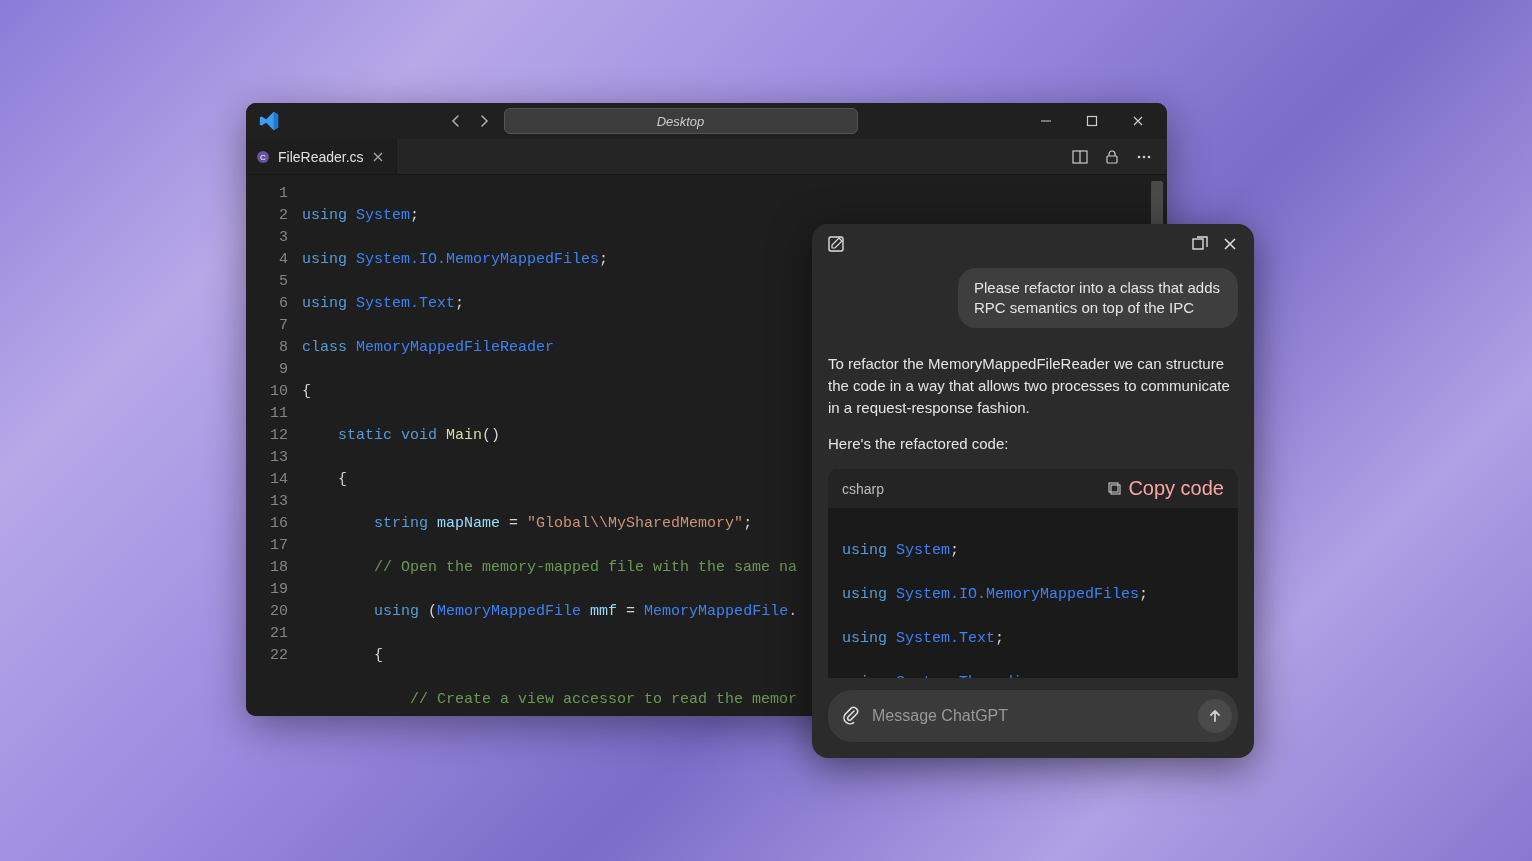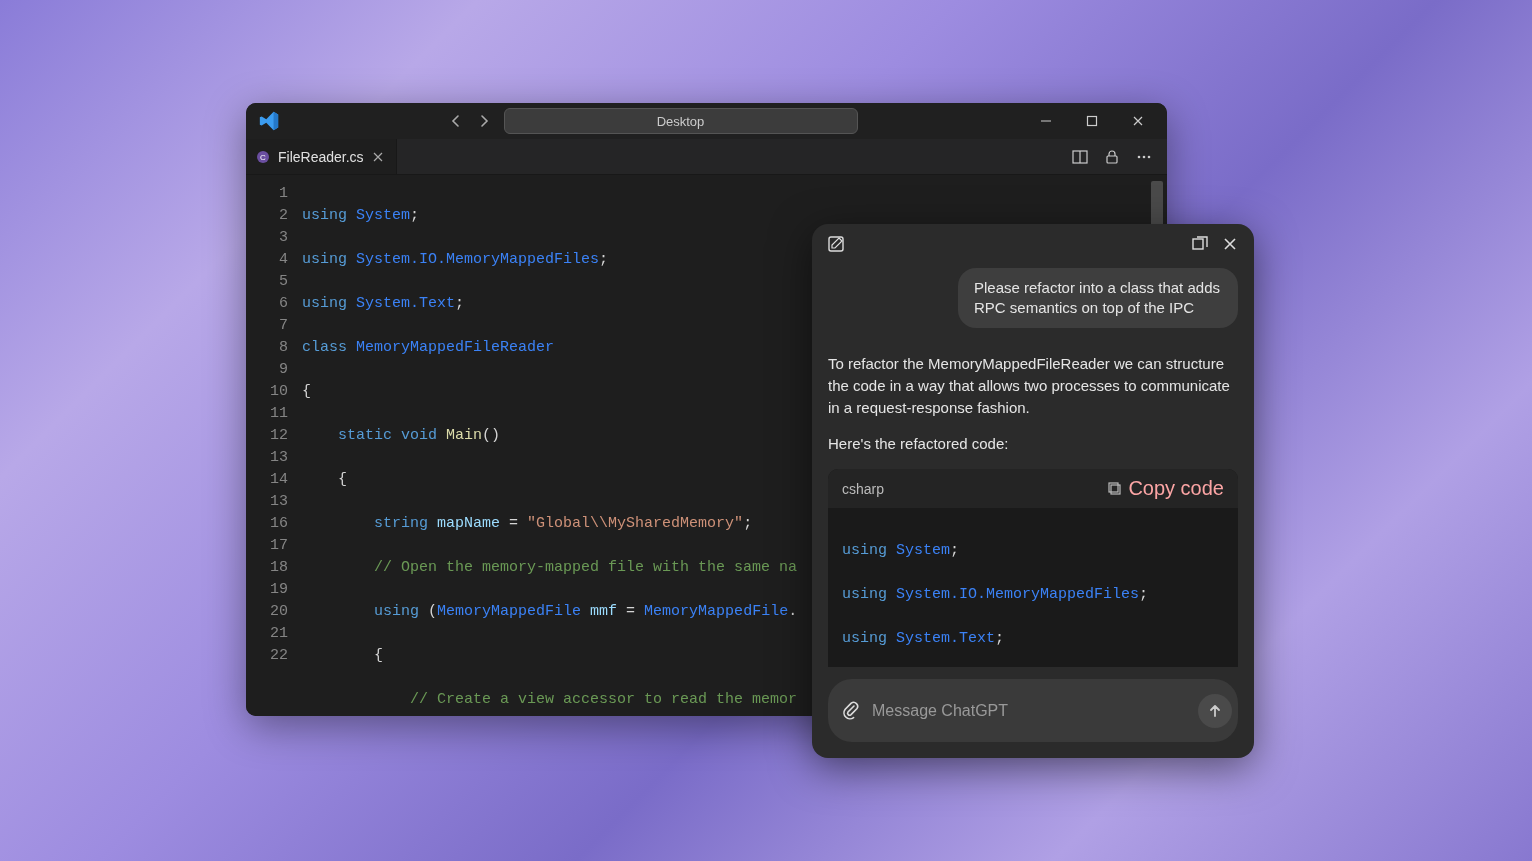--- a/index.html
+++ b/index.html
@@ -23,20 +23,21 @@
     border-radius: 10px;
     overflow: hidden;
     box-shadow: 0 10px 40px rgba(0,0,0,0.4);
   }
   .titlebar {
     height: 36px;
     background: #202020;
     display: flex;
     align-items: center;
     padding: 0 6px;
+    font-style: italic;
   }
   .vscode-logo { width: 22px; height: 22px; margin-left: 6px; }
   .nav-arrows { display: flex; gap: 8px; margin-left: auto; margin-right: 10px; }
   .nav-arrow { width: 20px; height: 20px; display:flex; align-items:center; justify-content:center; cursor:pointer; }
   .search-bar {
     width: 354px;
     height: 26px;
     background: #3c3c3c;
     border: 1px solid #555;
     border-radius: 6px;
@@ -175,21 +176,21 @@
 
   .chat-input-row {
     padding: 12px 16px 16px 16px;
     display: flex;
     align-items: center;
   }
   .chat-input-wrap {
     flex:1;
     background: #3a3a3a;
     border-radius: 24px;
-    height: 63px;
+    height: 52px;
     display: flex;
     align-items: center;
     padding: 0 6px 0 12px;
     gap: 10px;
   }
   .attach-btn { width:22px; height:22px; cursor:pointer; }
   .chat-input {
     flex:1;
     background: transparent;
     border: none;

